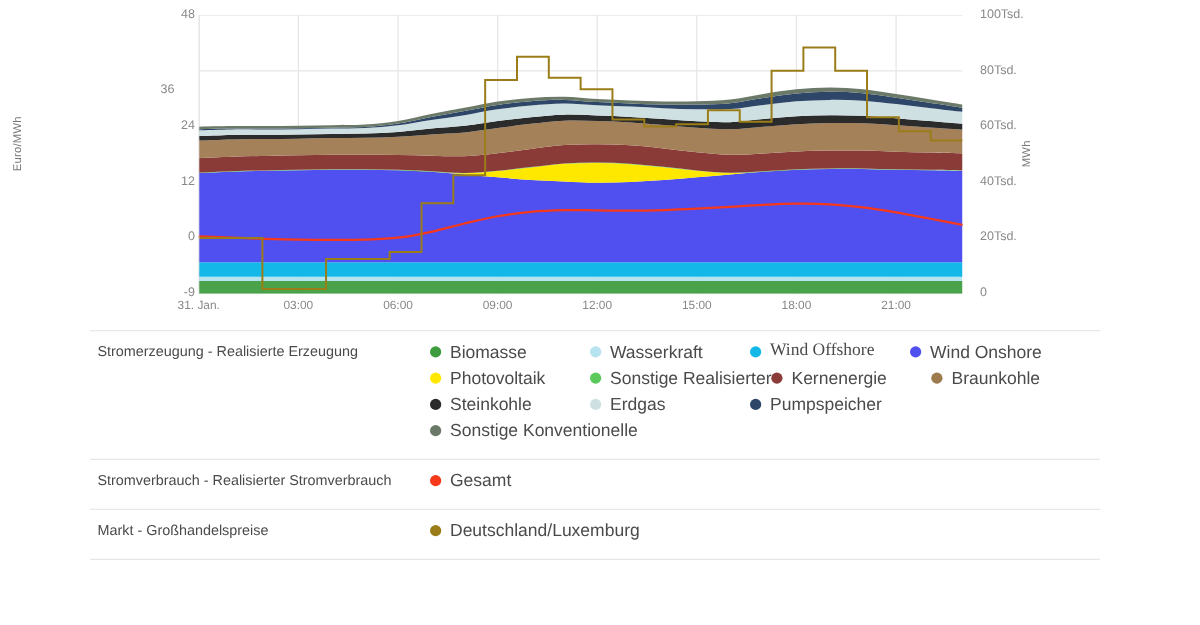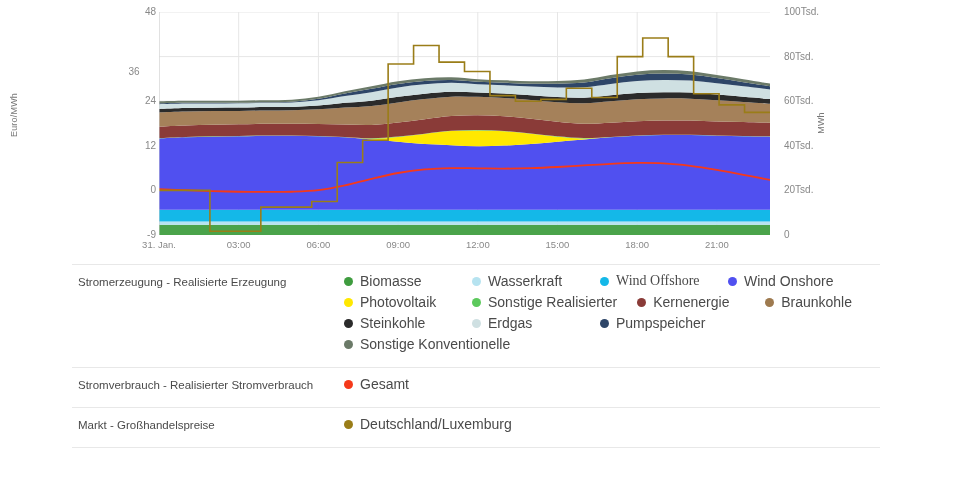--- a/index.html
+++ b/index.html
@@ -145,21 +145,21 @@
             <span class="lname">Wind Onshore</span>
           </div>
           <div class="litem" style="flex: 0 0 128px; margin-right: 0px;">
             <span class="dot" style="background: rgb(255, 232, 0);"></span>
             <span class="lname">Photovoltaik</span>
           </div>
           <div class="litem" style="flex: 0 0 128px; margin-right: 0px;">
             <span class="dot" style="background: rgb(92, 201, 92);"></span>
             <span class="lname">Sonstige Realisierter</span>
           </div>
-          <div class="litem" style="flex: 0 0 128px; margin-right: 0px; margin-left: 20px;">
+          <div class="litem" style="flex: 0 0 128px; margin-right: 0px;">
             <span class="dot" style="background: rgb(138, 59, 56);"></span>
             <span class="lname">Kernenergie</span>
           </div>
           <div class="litem" style="flex: 0 0 auto; margin-right: 0px;">
             <span class="dot" style="background: rgb(158, 122, 79);"></span>
             <span class="lname">Braunkohle</span>
           </div>
           <div class="litem" style="flex: 0 0 128px; margin-right: 0px;">
             <span class="dot" style="background: rgb(43, 43, 43);"></span>
             <span class="lname">Steinkohle</span>

